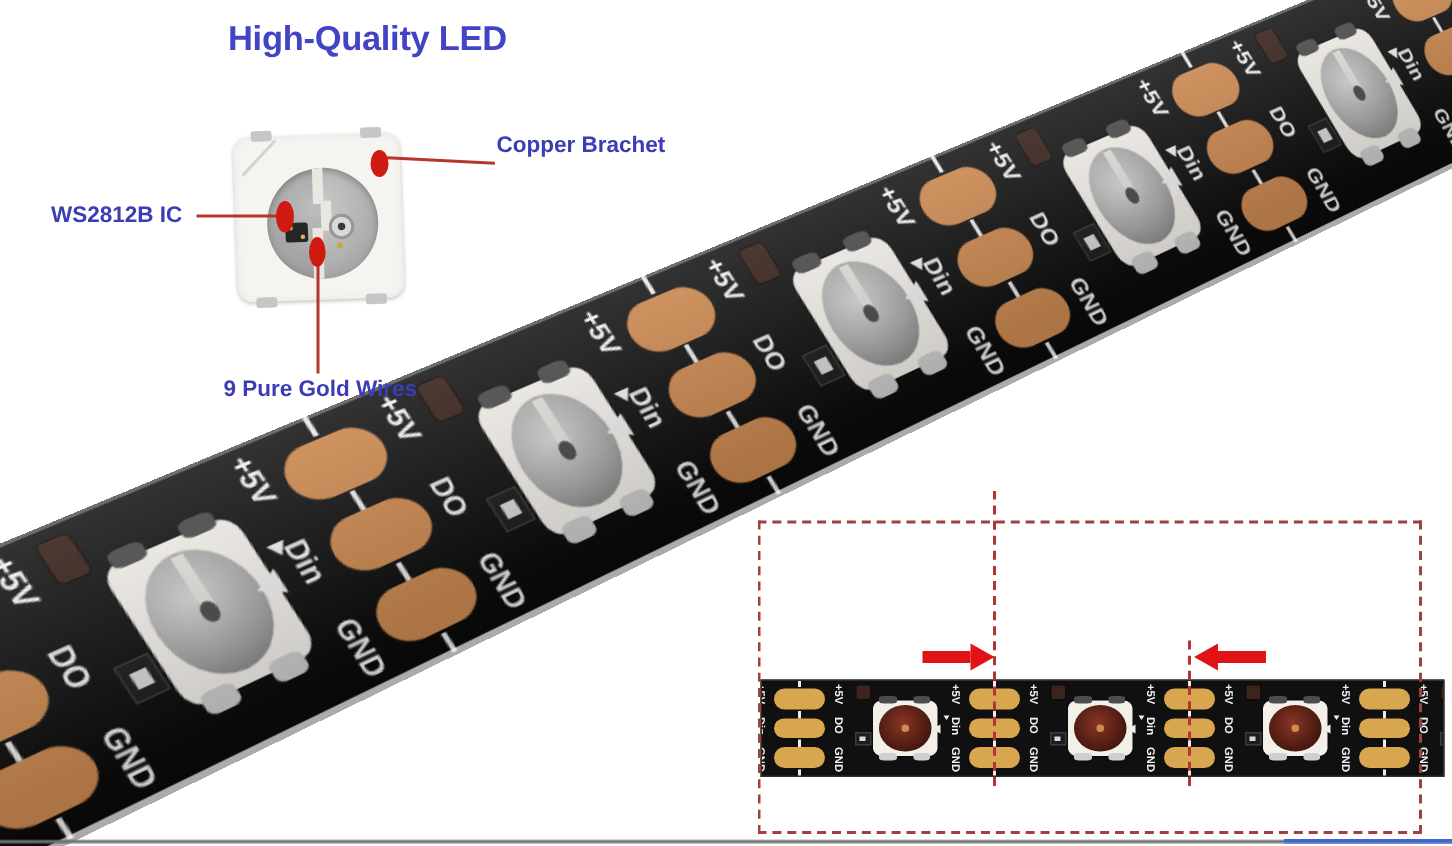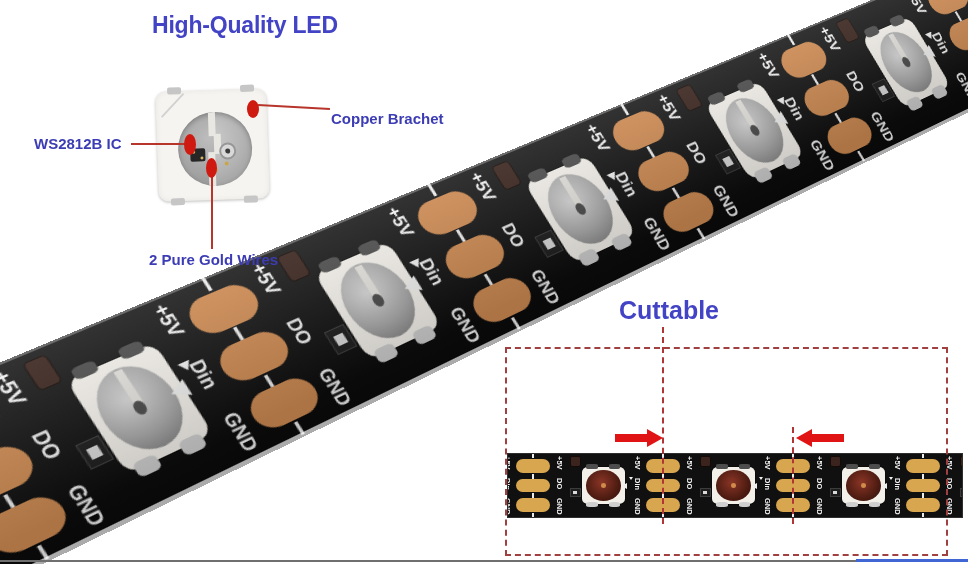--- a/index.html
+++ b/index.html
@@ -4,21 +4,21 @@
 <style>
   html,body{margin:0;padding:0;background:#ffffff;}
   .scene{
     position:relative;width:968px;height:564px;overflow:hidden;background:#fff;
     font-family:"Liberation Sans",sans-serif;
   }
   
   .hq-title{position:absolute;left:136px;top:12px;font-size:23px;font-weight:bold;
     color:var(--accent,#4343c6);letter-spacing:-.2px;z-index:8;margin-left:16px;}
   .ann{position:absolute;font-weight:bold;color:var(--label,#3c3cb4);z-index:8;font-size:15px;}
-  .ann-copper{left:331px;top:110px;text-align:center;}
+  .ann-copper{left:331px;top:88px;text-align:center;}
   .ann-ic{left:34px;top:135px;}
   .ann-wires{left:149px;top:251px;}
   .cut-heading{position:absolute;left:619px;top:296px;font-size:25px;font-weight:bold;
     color:var(--accent,#4343c6);z-index:8;}
   .measure-label{position:absolute;left:664px;top:401px;font-size:17px;font-weight:bold;
     color:var(--label,#3c3cb4);z-index:8;}
 
   
   .pdot{position:absolute;background:var(--pointer-red,#cf1a12);border-radius:50%;z-index:9;}
   .pdot1{left:247px;top:100px;width:12px;height:18px;}
@@ -354,23 +354,22 @@
 
   <div class="pdot pdot1"></div>
   <div class="pdot pdot2"></div>
   <div class="pdot pdot3"></div>
   <div class="pline pline1"></div>
   <div class="pline pline2"></div>
   <div class="pline pline3"></div>
 
   <div class="ann ann-copper">Copper Brachet</div>
   <div class="ann ann-ic">WS2812B IC</div>
-  <div class="ann ann-wires">2 Pure Gold Wires</div>
-
-  <div class="cut-heading">Cuttable</div>
+  <div class="ann ann-wires">9 Pure Gold Wires</div>
+
   <div class="dash-box"></div>
   <div class="cut-line cut-line1"></div>
   <div class="cut-line cut-line2"></div>
   <div class="arrow arrow-right">
     <div class="body"></div>
       <div class="head"></div>
   </div>
   <div class="arrow arrow-left">
     <div class="body"></div>
       <div class="head"></div>

